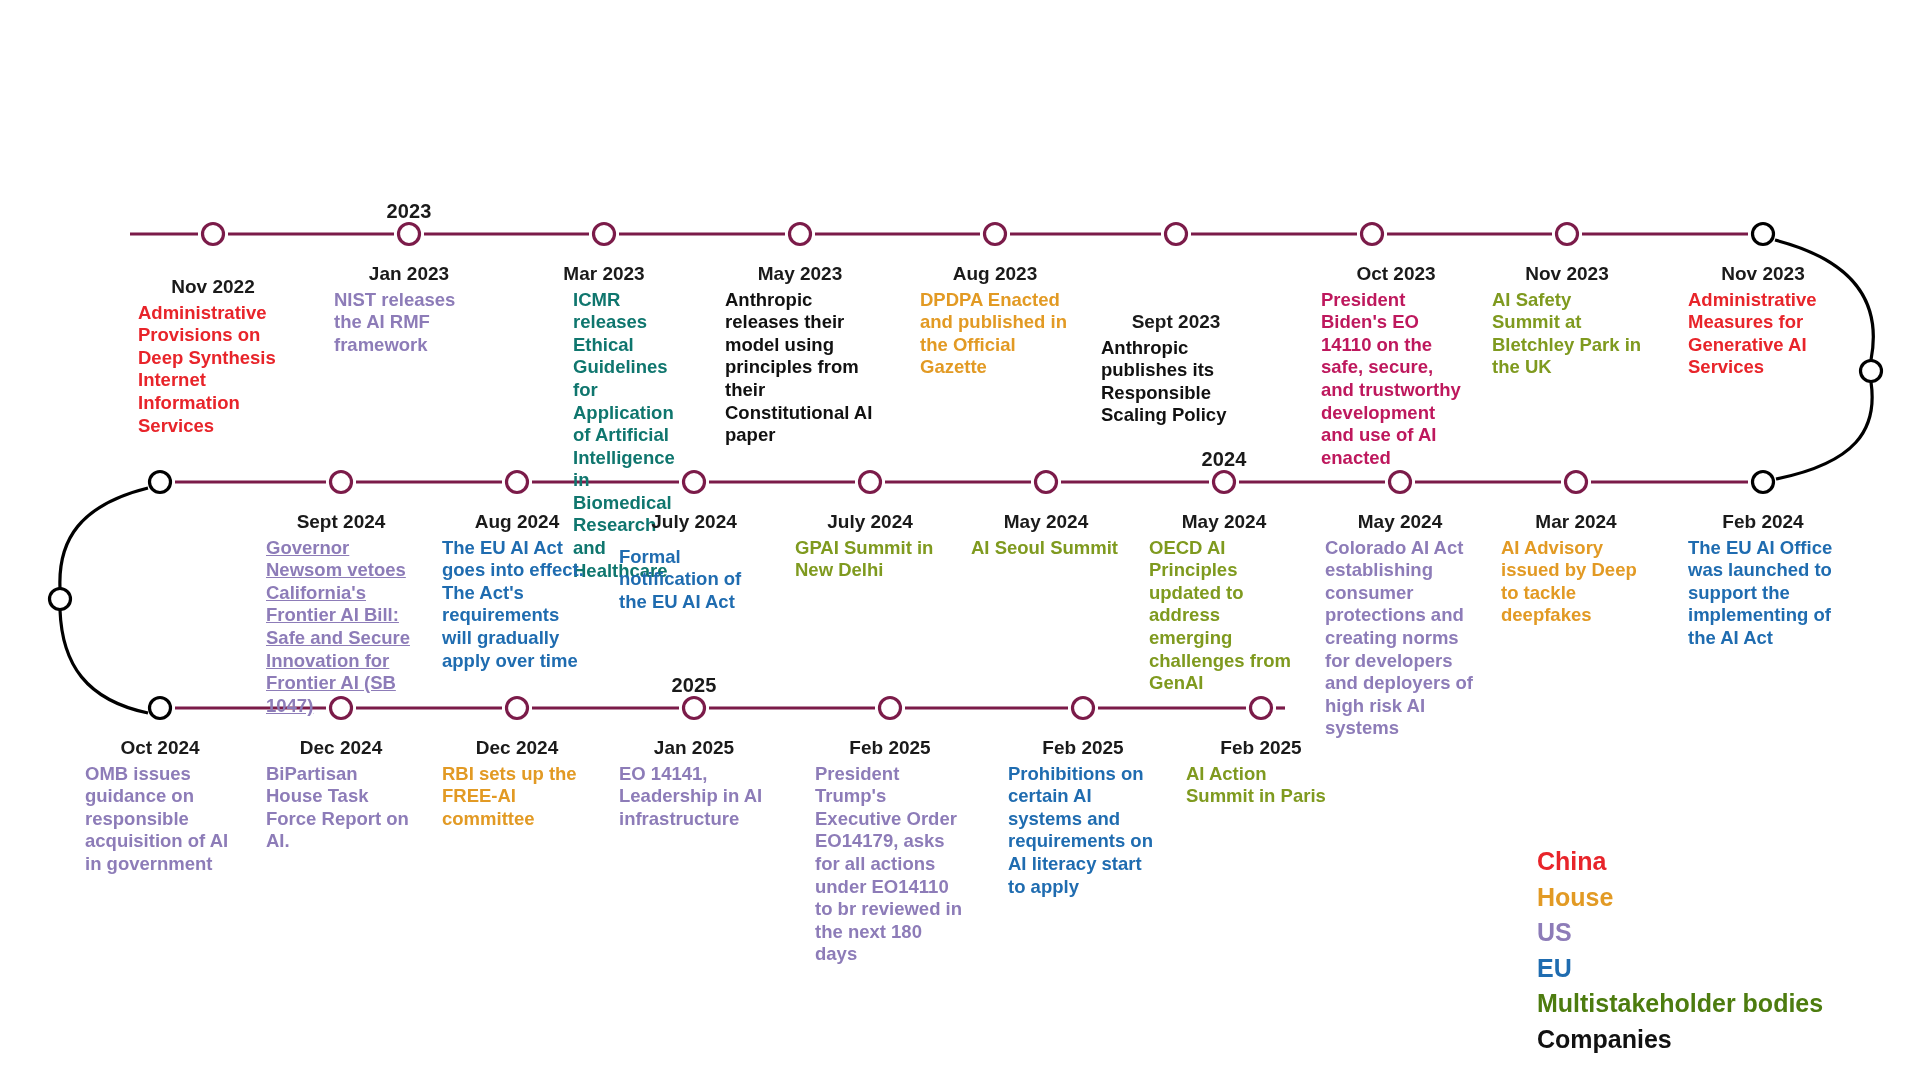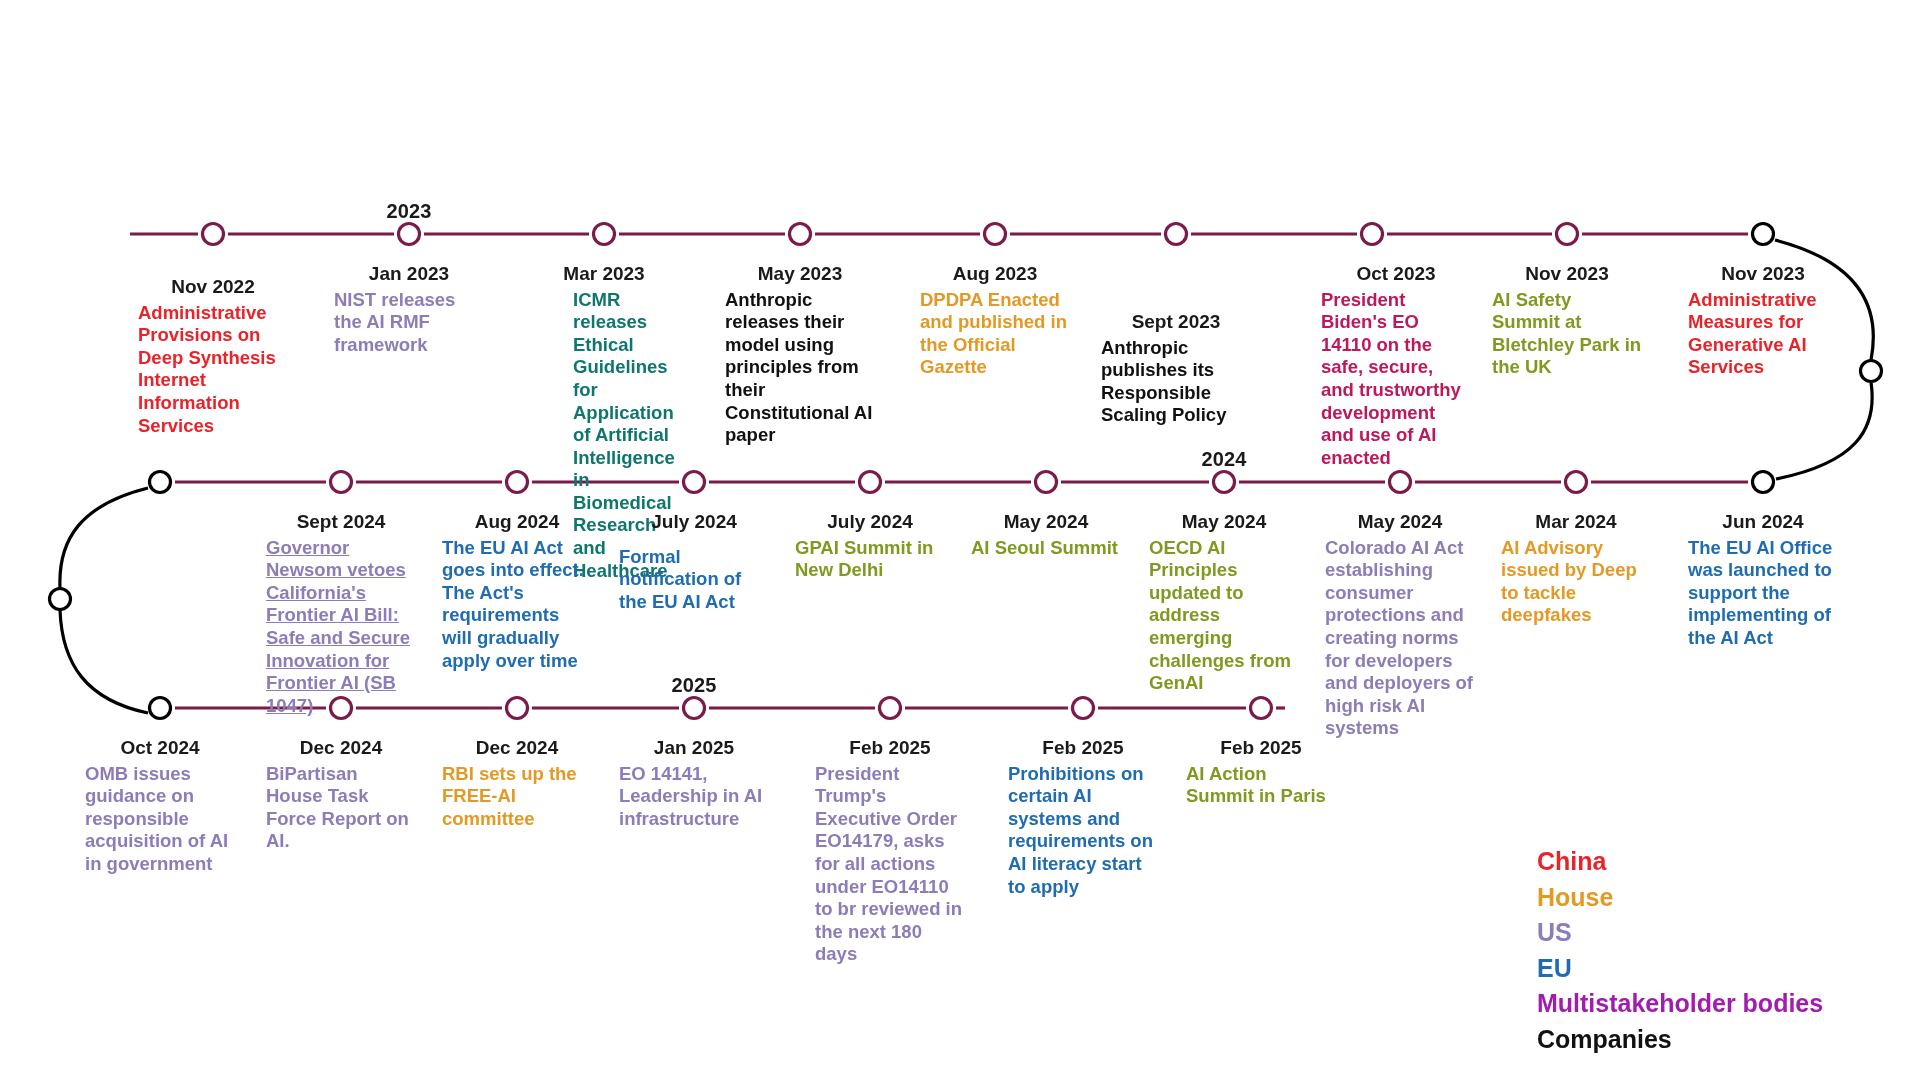--- a/index.html
+++ b/index.html
@@ -212,21 +212,21 @@
       </div>
       <div class="event" style="left: 1325px; top: 510px;">
         <span class="ev-date">May 2024</span>
         <span class="ev-desc" style="color: rgb(141, 124, 184);">Colorado AI Act establishing consumer protections and creating norms for developers and deployers of high risk AI systems</span>
       </div>
       <div class="event" style="left: 1501px; top: 510px;">
         <span class="ev-date">Mar 2024</span>
         <span class="ev-desc" style="color: rgb(226, 154, 36);">AI Advisory issued by Deep to tackle deepfakes</span>
       </div>
       <div class="event" style="left: 1688px; top: 510px;">
-        <span class="ev-date">Jun 2024</span>
+        <span class="ev-date">Feb 2024</span>
         <span class="ev-desc" style="color: rgb(31, 108, 176);">The EU AI Office was launched to support the implementing of the AI Act</span>
       </div>
     </div>
   <div class="row" id="row-2">
       <div class="event" style="left: 85px; top: 736px;">
         <span class="ev-date">Oct 2024</span>
         <span class="ev-desc" style="color: rgb(141, 124, 184);">OMB issues guidance on responsible acquisition of AI in government</span>
       </div>
       <div class="event" style="left: 266px; top: 736px;">
         <span class="ev-date">Dec 2024</span>
@@ -253,17 +253,17 @@
         <span class="ev-date">Feb 2025</span>
         <span class="ev-desc" style="color: rgb(127, 154, 31);">AI Action Summit in Paris</span>
       </div>
     </div>
 
   <div class="legend" id="legend" style="left: 1537px; top: 844px;">
       <div class="legend-row" style="color: rgb(232, 36, 42);">China</div>
       <div class="legend-row" style="color: rgb(226, 154, 36);">House</div>
       <div class="legend-row" style="color: rgb(141, 124, 184);">US</div>
       <div class="legend-row" style="color: rgb(31, 108, 176);">EU</div>
-      <div class="legend-row" style="color: #a21caf;">Multistakeholder bodies</div>
+      <div class="legend-row" style="color: #4d7c0f;">Multistakeholder bodies</div>
       <div class="legend-row" style="color: rgb(17, 17, 17);">Companies</div>
     </div>
 
 </div>
 
 </body></html>

